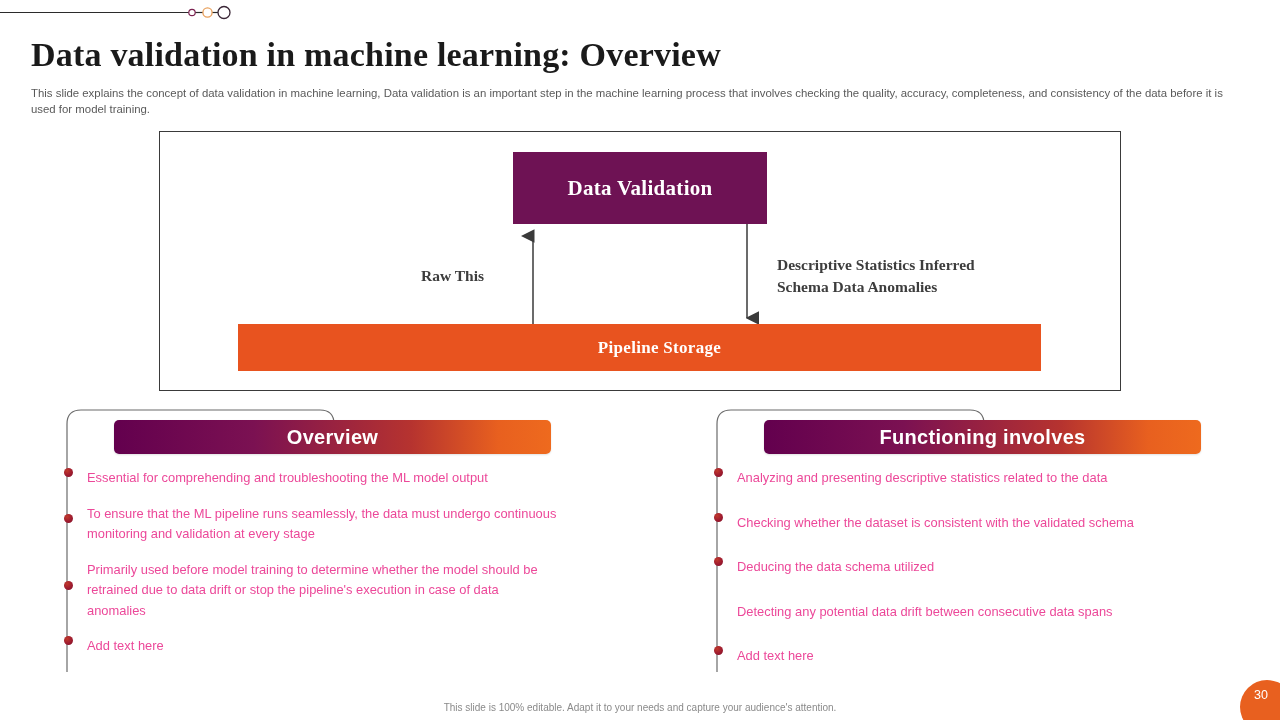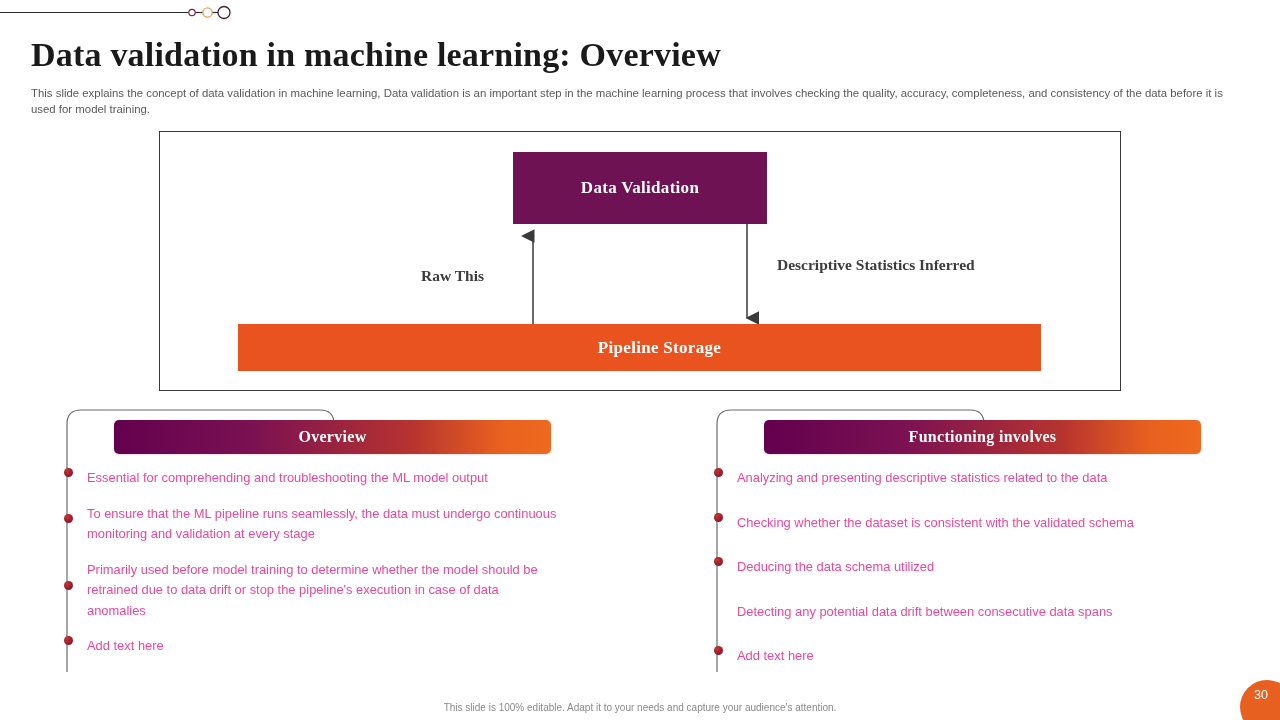--- a/index.html
+++ b/index.html
@@ -65,21 +65,21 @@
     width: 254px;
     height: 72px;
     background: #6E1254;
     display: flex;
     align-items: center;
     justify-content: center;
   }
   #validation-box .box-label {
     font-family: "Liberation Serif", serif;
     font-weight: bold;
-    font-size: 17px;
+    font-size: 21px;
     color: #ffffff;
     letter-spacing: 0.3px;
   }
   #pipeline-box {
     position: absolute;
     left: 238px;
     top: 324px;
     width: 803px;
     height: 47px;
     background: #E8531F;
@@ -139,23 +139,23 @@
     width: 437px;
     height: 34px;
     border-radius: 5px;
     background: linear-gradient(90deg, #63004E 0%, #7B1152 32%, #B6332F 68%, #E8601F 88%, #EE6A1E 100%);
     display: flex;
     align-items: center;
     justify-content: center;
     box-shadow: 0 1px 2px rgba(0,0,0,0.12);
   }
   .section-header .header-label {
-    font-family: Liberation Serif, serif;
-    font-weight: bold;
-    font-size: 16px;
+    font-family: Liberation Sans, sans-serif;
+    font-weight: bold;
+    font-size: 20px;
     color: #ffffff;
     letter-spacing: 0.3px;
     text-align: right;
   }
 
   .bullet-list {
     position: absolute;
     left: 0;
     top: 62px;
     width: 540px;
@@ -249,20 +249,21 @@
 </div>
 
 <div id="pipeline-box">
   <span class="box-label">Pipeline Storage</span>
 </div>
 
 <div class="arrow-label" id="raw-data-label">Raw This</div>
 
 <div class="arrow-label" id="outputs-label">
   <div>Descriptive Statistics Inferred</div>
+  <div>Schema Data Anomalies</div>
 </div>
 
 <div class="section" id="section-left">
   <svg class="bracket" viewBox="0 0 280 266">
     <path d="M3,266 L3,18 Q3,4 17,4 L256,4 Q270,4 270,18 L270,34" fill="none" stroke="#6b6b6b" stroke-width="1.2"></path>
   </svg>
   <div class="section-header">
     <span class="header-label">Overview</span>
   </div>
   <div class="bullet-list">

